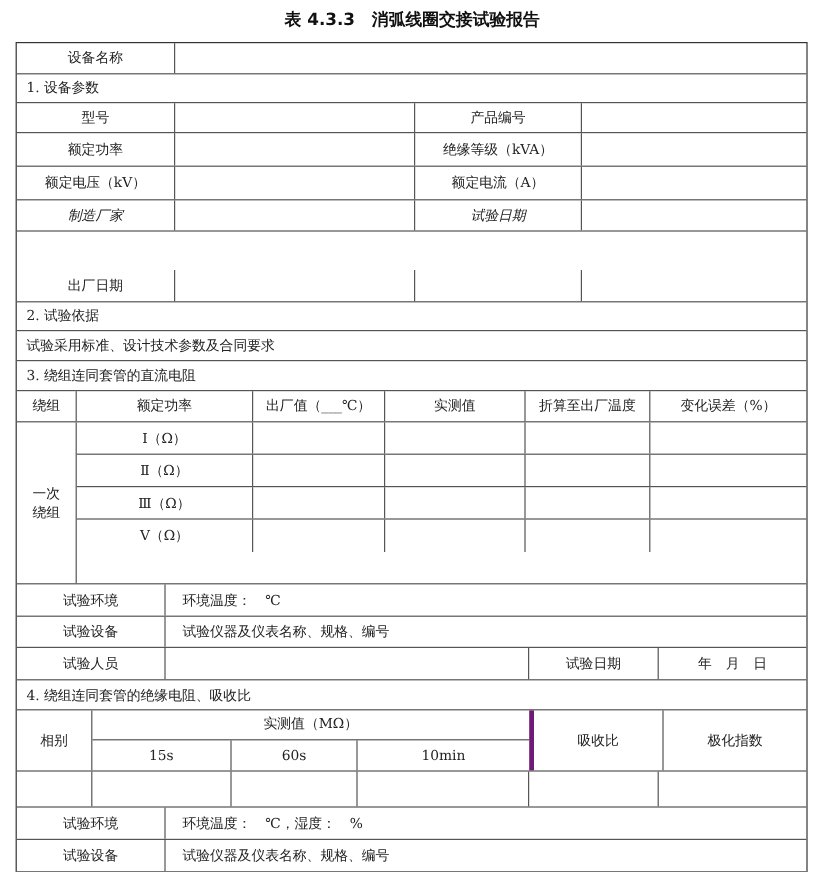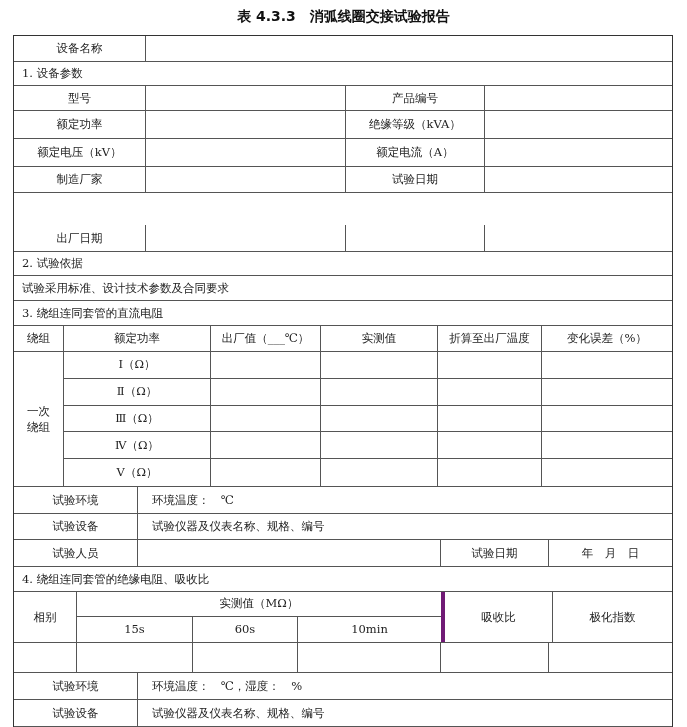--- a/index.html
+++ b/index.html
@@ -43,21 +43,21 @@
     <div class="cell l" style="width:200px;"></div>
     <div class="cell c" style="width:139px;">绝缘等级（kVA）</div>
     <div class="cell l" style="flex:1;"></div>
   </div>
   <div class="row" style="height:28px;">
     <div class="cell c" style="width:132px;">额定电压（kV）</div>
     <div class="cell l" style="width:200px;"></div>
     <div class="cell c" style="width:139px;">额定电流（A）</div>
     <div class="cell l" style="flex:1;"></div>
   </div>
-  <div class="row" style="height:26px;">
+  <div class="row" style="height:26px;font-style:italic;">
     <div class="cell c" style="width:132px;">制造厂家</div>
     <div class="cell l" style="width:200px;"></div>
     <div class="cell c" style="width:139px;">试验日期</div>
     <div class="cell l" style="flex:1;"></div>
   </div>
   <div class="row" style="height:27px;margin-top:32px;">
     <div class="cell c" style="width:132px;">出厂日期</div>
     <div class="cell l" style="width:200px;"></div>
     <div class="cell c" style="width:139px;"></div>
     <div class="cell l" style="flex:1;"></div>
@@ -94,27 +94,20 @@
       </div>
       <div class="row" style="height:27px;">
         <div class="cell c" style="width:147px;">Ⅱ（Ω）</div>
         <div class="cell" style="width:110px;"></div>
         <div class="cell" style="width:117px;"></div>
         <div class="cell" style="width:104px;"></div>
         <div class="cell" style="flex:1;"></div>
       </div>
       <div class="row" style="height:27px;">
         <div class="cell c" style="width:147px;">Ⅲ（Ω）</div>
-        <div class="cell" style="width:110px;"></div>
-        <div class="cell" style="width:117px;"></div>
-        <div class="cell" style="width:104px;"></div>
-        <div class="cell" style="flex:1;"></div>
-      </div>
-      <div class="row" style="height:27px;">
-        <div class="cell c" style="width:147px;">Ⅳ（Ω）</div>
         <div class="cell" style="width:110px;"></div>
         <div class="cell" style="width:117px;"></div>
         <div class="cell" style="width:104px;"></div>
         <div class="cell" style="flex:1;"></div>
       </div>
       <div class="row" style="height:27px;">
         <div class="cell c" style="width:147px;">Ⅴ（Ω）</div>
         <div class="cell" style="width:110px;"></div>
         <div class="cell" style="width:117px;"></div>
         <div class="cell" style="width:104px;"></div>

